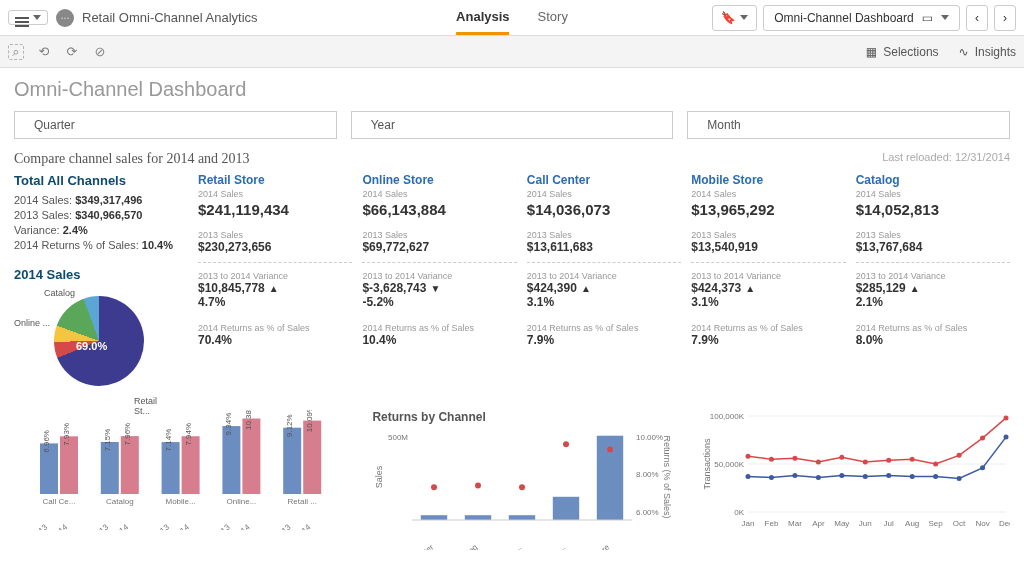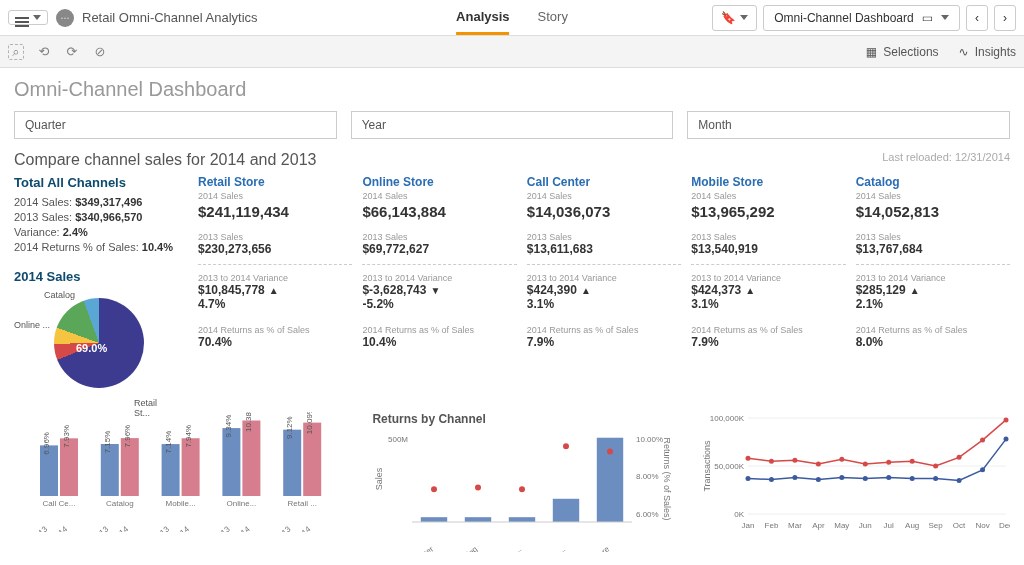--- a/index.html
+++ b/index.html
@@ -17,23 +17,23 @@
 .topbar-right { margin-left: auto; display: flex; gap: 6px; align-items: center; }
 .icon-btn { border: 1px solid #ccc; border-radius: 3px; padding: 4px 8px; cursor: pointer; display: flex; align-items: center; gap: 4px; height: 26px; }
 .sheet-select { border: 1px solid #ccc; border-radius: 3px; padding: 4px 10px; font-size: 12px; display: flex; align-items: center; gap: 8px; height: 26px; }
 .toolbar { display: flex; align-items: center; height: 32px; background: #f4f4f4; border-bottom: 1px solid #ddd; padding: 0 8px; gap: 12px; }
 .tool-icon { width: 16px; height: 16px; opacity: 0.6; cursor: pointer; display: inline-flex; align-items: center; justify-content: center; font-size: 13px; }
 .toolbar-right { margin-left: auto; display: flex; gap: 20px; align-items: center; }
 .toolbar-right-item { display: flex; align-items: center; gap: 6px; color: #555; cursor: pointer; }
 .page { padding: 10px 14px; }
 .page-title { font-size: 20px; color: #999; font-weight: 400; margin-bottom: 10px; }
 .filters { display: flex; gap: 14px; margin-bottom: 12px; }
-.filter { flex: 1; border: 1px solid #ccc; padding: 6px 10px; font-size: 12px; color: #555; cursor: pointer; }
+.filter { flex: 1; border: 1px solid #ccc; padding: 6px 19px; font-size: 12px; color: #555; cursor: pointer; }
 .compare-row { display: flex; justify-content: space-between; margin-bottom: 6px; }
-.compare-title { font-size: 16px; color: #555; font-weight: 500; }
+.compare-title { font-size: 14px; color: #555; font-weight: 500; font-family: Liberation Serif, serif; }
 .reloaded { font-size: 11px; color: #aaa; }
 .main-grid { display: flex; gap: 14px; }
 .left-col { width: 170px; }
 .channels { flex: 1; display: flex; gap: 10px; }
 .channel { flex: 1; }
 .sec-title { font-size: 13px; font-weight: 700; color: #0c4a6e; margin-bottom: 6px; }
 .kv { font-size: 11px; color: #555; margin-bottom: 3px; }
 .kv b { color: #333; font-weight: 700; }
 .ch-name { color: #2a6db3; font-weight: 700; font-size: 12px; cursor: pointer; }
 .sm-label { font-size: 9px; color: #999; margin-top: 2px; }

